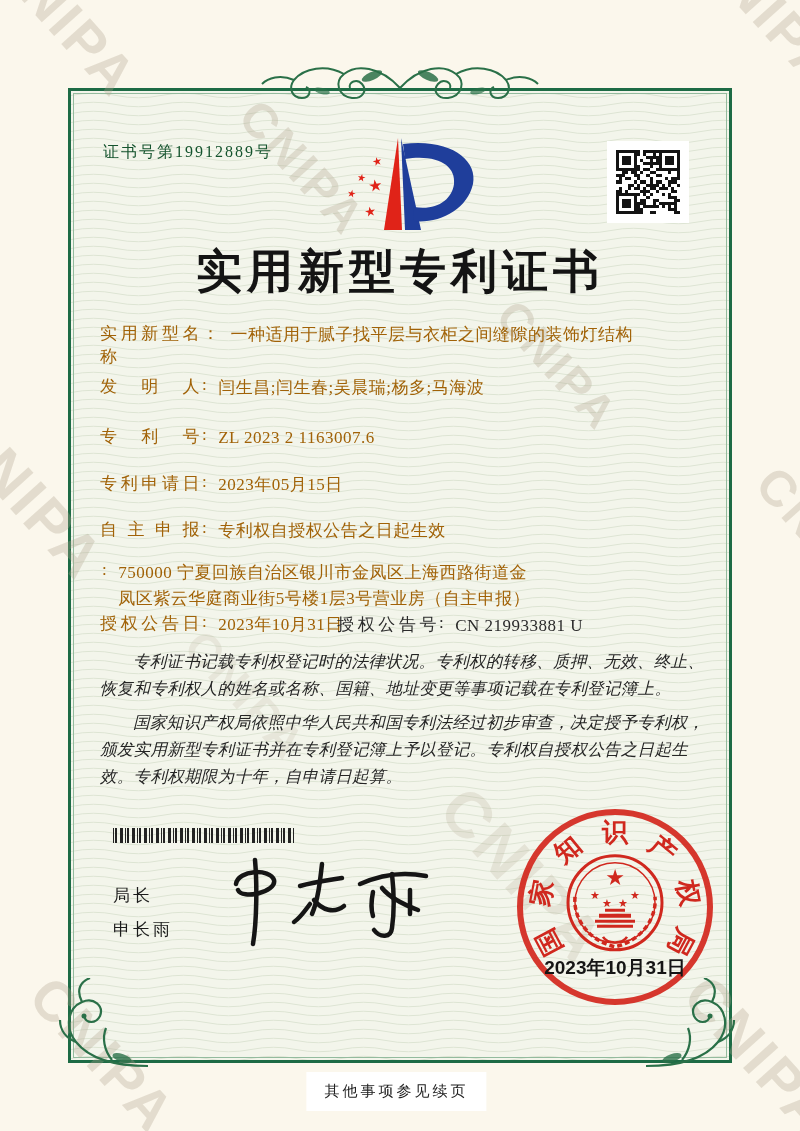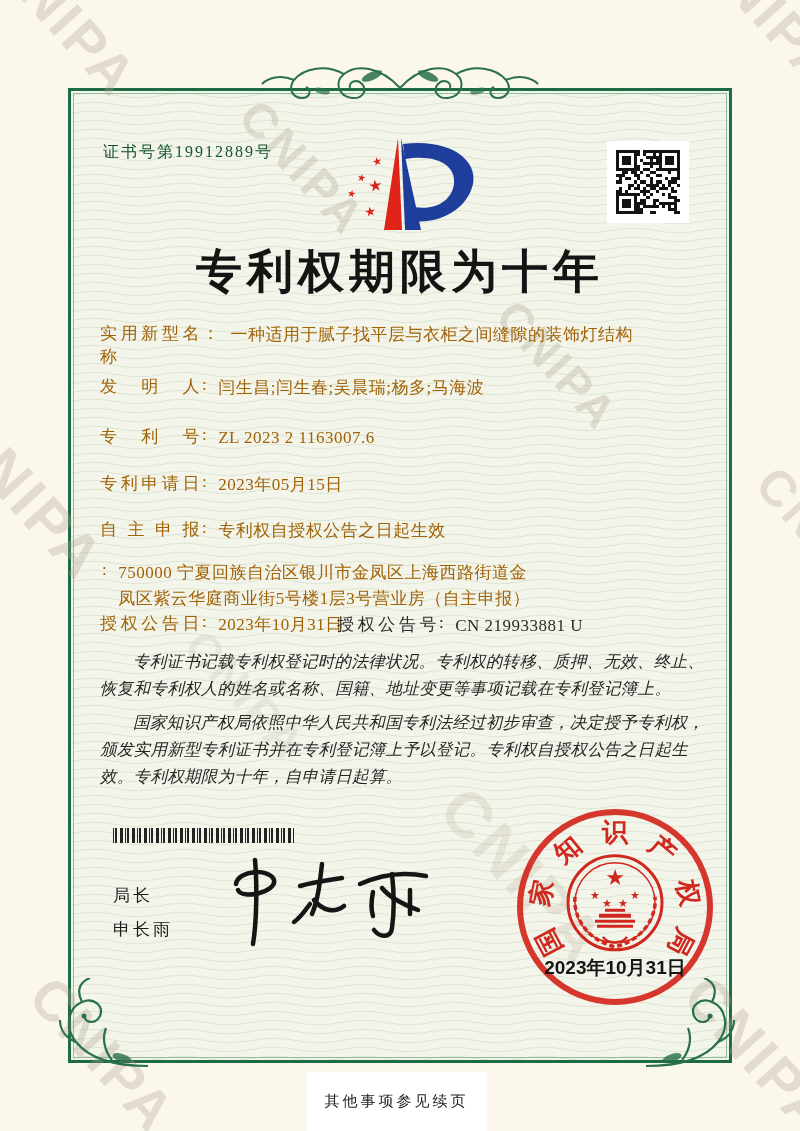--- a/index.html
+++ b/index.html
@@ -59,21 +59,21 @@
   .seal-char{position:absolute;left:calc(50% - 14px);top:calc(50% - 14px);width:28px;height:28px;
              line-height:28px;text-align:center;font-size:26px;font-weight:700;color:#d0281e;
              transform:rotate(var(--a)) translateY(-74px)}
   .emblem{position:absolute;left:50%;top:50%;transform:translate(-50%,-54%)}
   .seal-date{position:absolute;left:0;right:0;top:146px;text-align:center;
              font-family:"Liberation Sans",sans-serif;font-weight:700;font-size:19px;color:#151515}
 
   .page-note{position:absolute;left:68px;width:664px;top:1030px;text-align:center;
              font-size:14px;letter-spacing:1px;color:#333}
   .cont{position:absolute;left:50%;top:1072px;transform:translateX(-52%);background:#ffffff;
-        padding:20px 18px;font-size:15px;letter-spacing:3px;color:#222;white-space:nowrap}
+        padding:10px 18px;font-size:15px;letter-spacing:3px;color:#222;white-space:nowrap}
 </style>
 </head>
 <body>
 
 <div class="page">
 
   <div class="frame">
     <svg class="guilloche">
       <defs>
         <pattern id="waves" width="90" height="9" patternUnits="userSpaceOnUse">
@@ -589,21 +589,21 @@
         <div class="qm"></div>
         <div class="qm"></div>
         <div class="qm"></div>
         <div class="qm"></div>
         <div class="qm"></div>
         <div class="qm"></div>
         <div class="qm on"></div>
         <div class="qm on"></div>
       </div>
 
-    <div class="title">专利权期限为十年</div>
+    <div class="title">实用新型专利证书</div>
 
     <div class="frow frow-1">
       <span class="flabel">实用新型名称</span>
         <span class="fcolon">：</span>
       <span class="fval">一种适用于腻子找平层与衣柜之间缝隙的装饰灯结构</span>
     </div>
     <div class="frow frow-2">
       <span class="flabel">发明人</span>
         <span class="fcolon">:</span>
       <span class="fval">闫生昌;闫生春;吴晨瑞;杨多;马海波</span>

